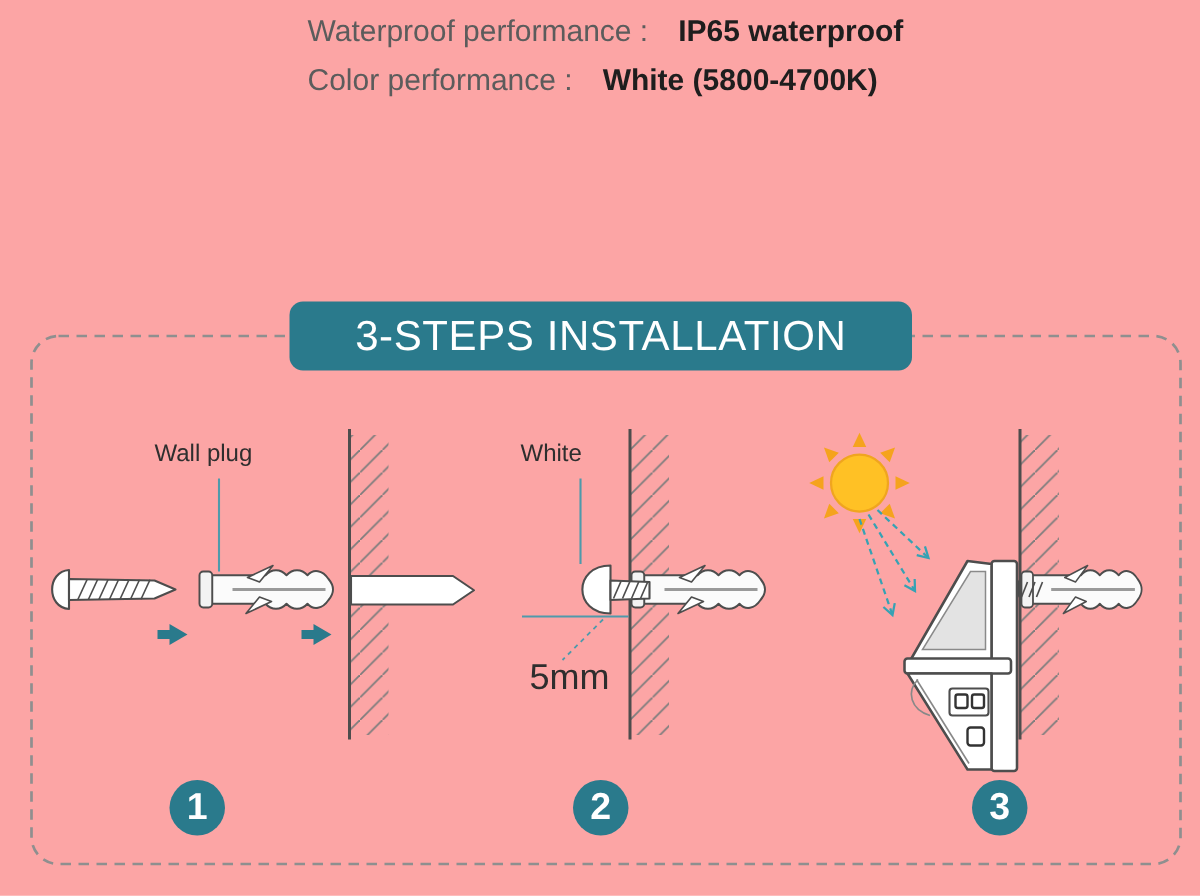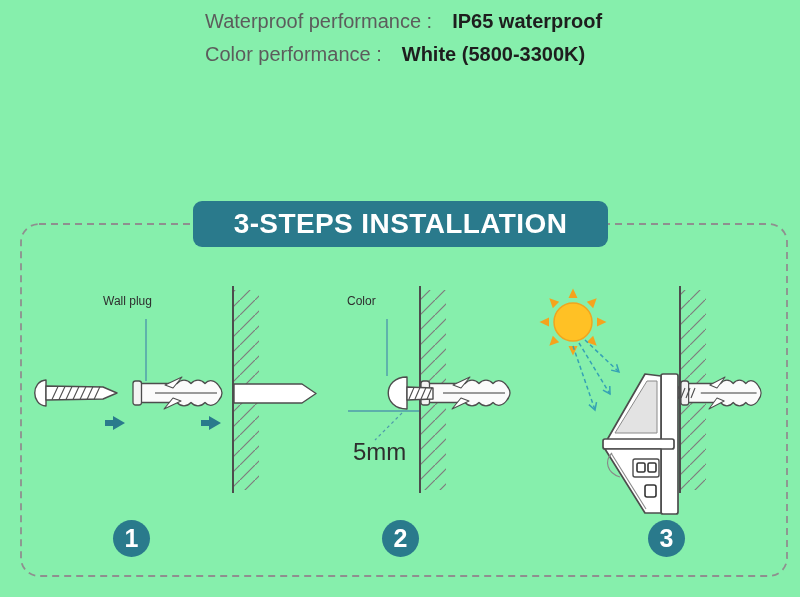--- a/index.html
+++ b/index.html
@@ -10,38 +10,38 @@
     --sun-ray-orange:#f5a31d;
     --line-dark:#4d4d4d;
     --hatch-gray:#7d7d7d;
     --dashed-border-gray:#8f8f8f;
     --spec-label-gray:#5c5c5c;
     --spec-value-dark:#1e1e1e;
   }
   *{margin:0;padding:0;box-sizing:border-box}
   body{background:#fff}
   .canvas{
-    position:relative;width:800px;height:597px;background:#86efac;overflow:hidden;
+    position:relative;width:800px;height:597px;background:#fca5a5;overflow:hidden;
     font-family:"Liberation Sans","DejaVu Sans",sans-serif;
   }
   
   .specs{position:absolute;left:205px;top:5px}
   .spec-row{display:block;height:33px;line-height:33px;font-size:20px;white-space:nowrap}
   .spec-label{color:var(--spec-label-gray)}
   .spec-value{color:var(--spec-value-dark);font-weight:600;margin-left:20px}
   
   svg.draw{position:absolute;left:0;top:0;z-index:2}
   
   .install-header{
     position:absolute;left:193px;top:201px;width:415px;height:46px;z-index:3;
     background:var(--accent-teal);border-radius:9px;color:#fff;
-    font-size:28px;font-weight:700;letter-spacing:.4px;text-align:center;line-height:46px;
-  }
-  
-  .lbl{position:absolute;z-index:3;font-size:12px;color:#2e2e2e;white-space:nowrap}
+    font-size:28px;font-weight:400;letter-spacing:.4px;text-align:center;line-height:46px;
+  }
+  
+  .lbl{position:absolute;z-index:3;font-size:16px;color:#2e2e2e;white-space:nowrap}
   .lbl-wallplug{left:103px;top:294px}
   .lbl-screw{left:347px;top:294px}
   .lbl-5mm{left:353px;top:438px;font-size:24px}
   
   .step-num{
     position:absolute;z-index:3;top:520px;width:37px;height:37px;border-radius:50%;
     background:var(--accent-teal);color:#fff;font-size:25px;font-weight:700;
     display:flex;align-items:center;justify-content:center;
   }
   .n1{left:113px}.n2{left:382px}.n3{left:648px}
@@ -71,21 +71,21 @@
 </head>
 <body>
 
 <div class="canvas">
 
   <div class="specs">
     <div class="spec-row">
       <span class="spec-label">Waterproof performance :</span><span class="spec-value">IP65 waterproof</span>
     </div>
     <div class="spec-row">
-      <span class="spec-label">Color performance :</span><span class="spec-value">White (5800-3300K)</span>
+      <span class="spec-label">Color performance :</span><span class="spec-value">White (5800-4700K)</span>
     </div>
   </div>
 
   <svg class="draw" width="800" height="597" viewBox="0 0 800 597">
     <defs>
       <pattern id="hatch" width="15" height="15" patternUnits="userSpaceOnUse">
         <line class="hatch-line" x1="-3" y1="18" x2="18" y2="-3"></line>
       </pattern>
       <marker id="mArrow" markerWidth="10" markerHeight="10" refX="8" refY="5" orient="auto" markerUnits="userSpaceOnUse">
         <path class="dash-arrow-head" d="M1,1 L8,5 L1,9"></path>
@@ -185,20 +185,20 @@
         <rect class="detail" x="637" y="463" width="8" height="9" rx="1.5"></rect>
         <rect class="detail" x="648" y="463" width="8" height="9" rx="1.5"></rect>
         <rect class="detail" x="645" y="485" width="11" height="12" rx="2"></rect>
       </g>
     </g>
   </svg>
 
   <div class="install-header">3-STEPS INSTALLATION</div>
 
   <div class="lbl lbl-wallplug">Wall plug</div>
-  <div class="lbl lbl-screw">Color</div>
+  <div class="lbl lbl-screw">White</div>
   <div class="lbl lbl-5mm">5mm</div>
 
   <div class="step-num n1">1</div>
   <div class="step-num n2">2</div>
   <div class="step-num n3">3</div>
 
 </div>
 
 </body></html>

